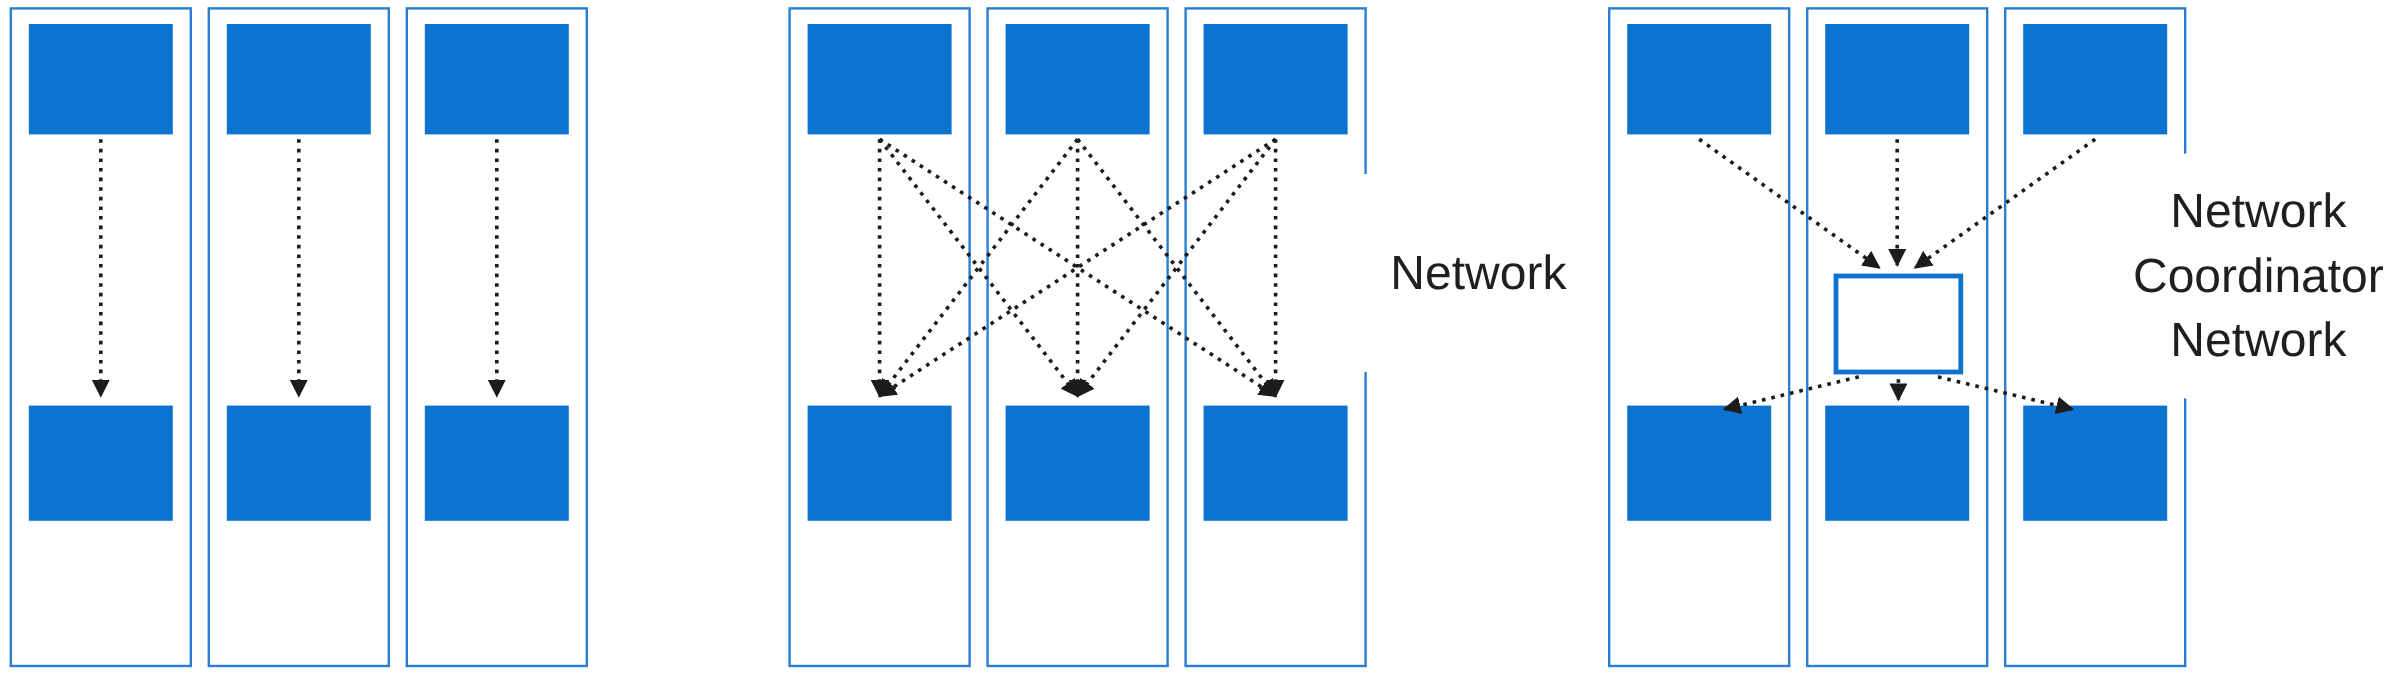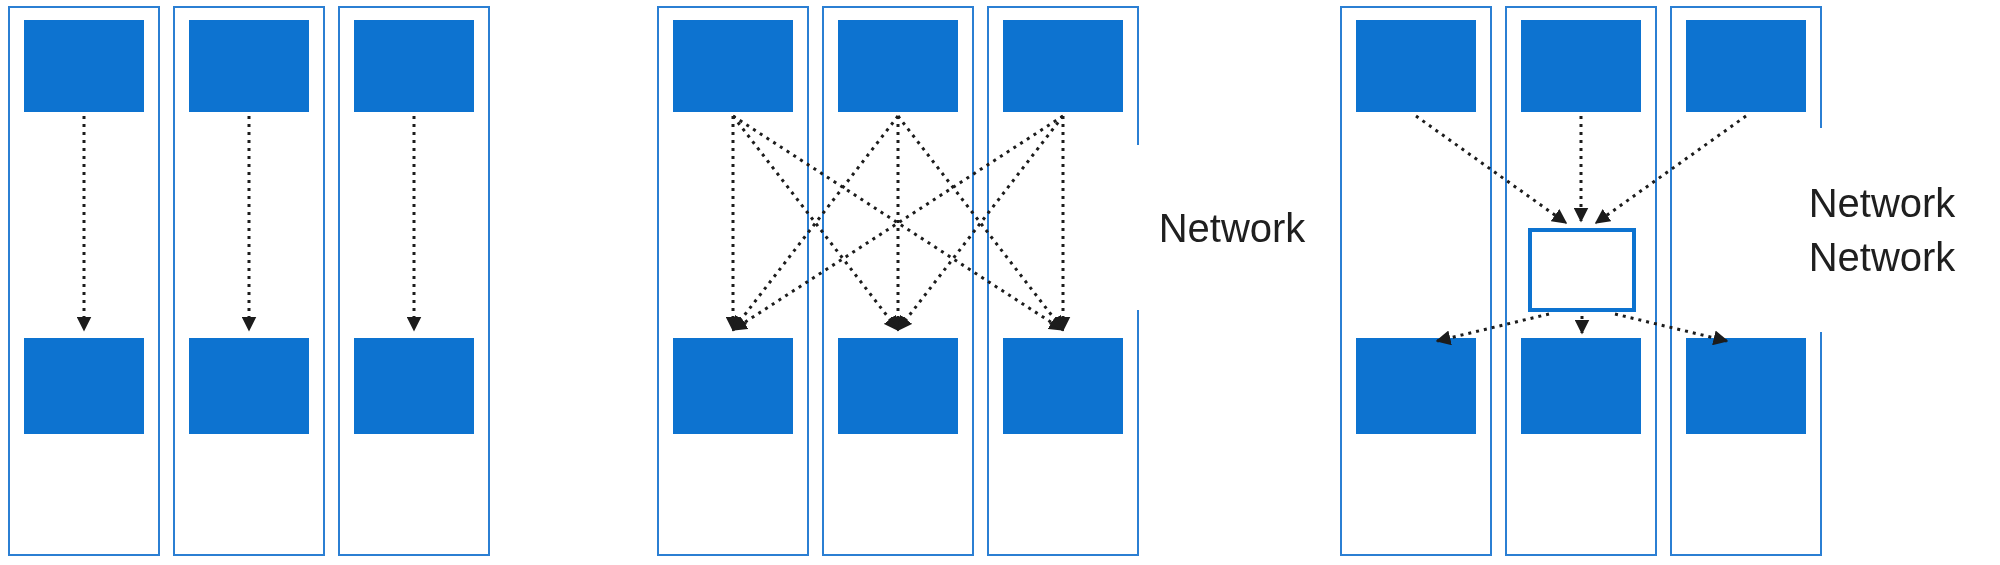--- a/index.html
+++ b/index.html
@@ -115,20 +115,21 @@
   <div class="column" style="left:1670px">
     <div class="node top"></div>
     <div class="node bottom"></div>
   </div>
 
   <div class="coordinator"></div>
 
   <div class="label label-network">Network</div>
   <div class="label label-coordinator">
     <span class="label-line">Network</span>
+    <span class="label-line">Coordinator</span>
     <span class="label-line">Network</span>
   </div>
 
   <svg class="arrows" width="2000" height="565" viewBox="0 0 2000 565">
     <defs>
       <marker id="ah" viewBox="0 0 10 10" refX="9" refY="5" markerWidth="5" markerHeight="5" orient="auto-start-reverse">
         <path class="ah" d="M0 0 L10 5 L0 10 Z"></path>
       </marker>
     </defs>
 

